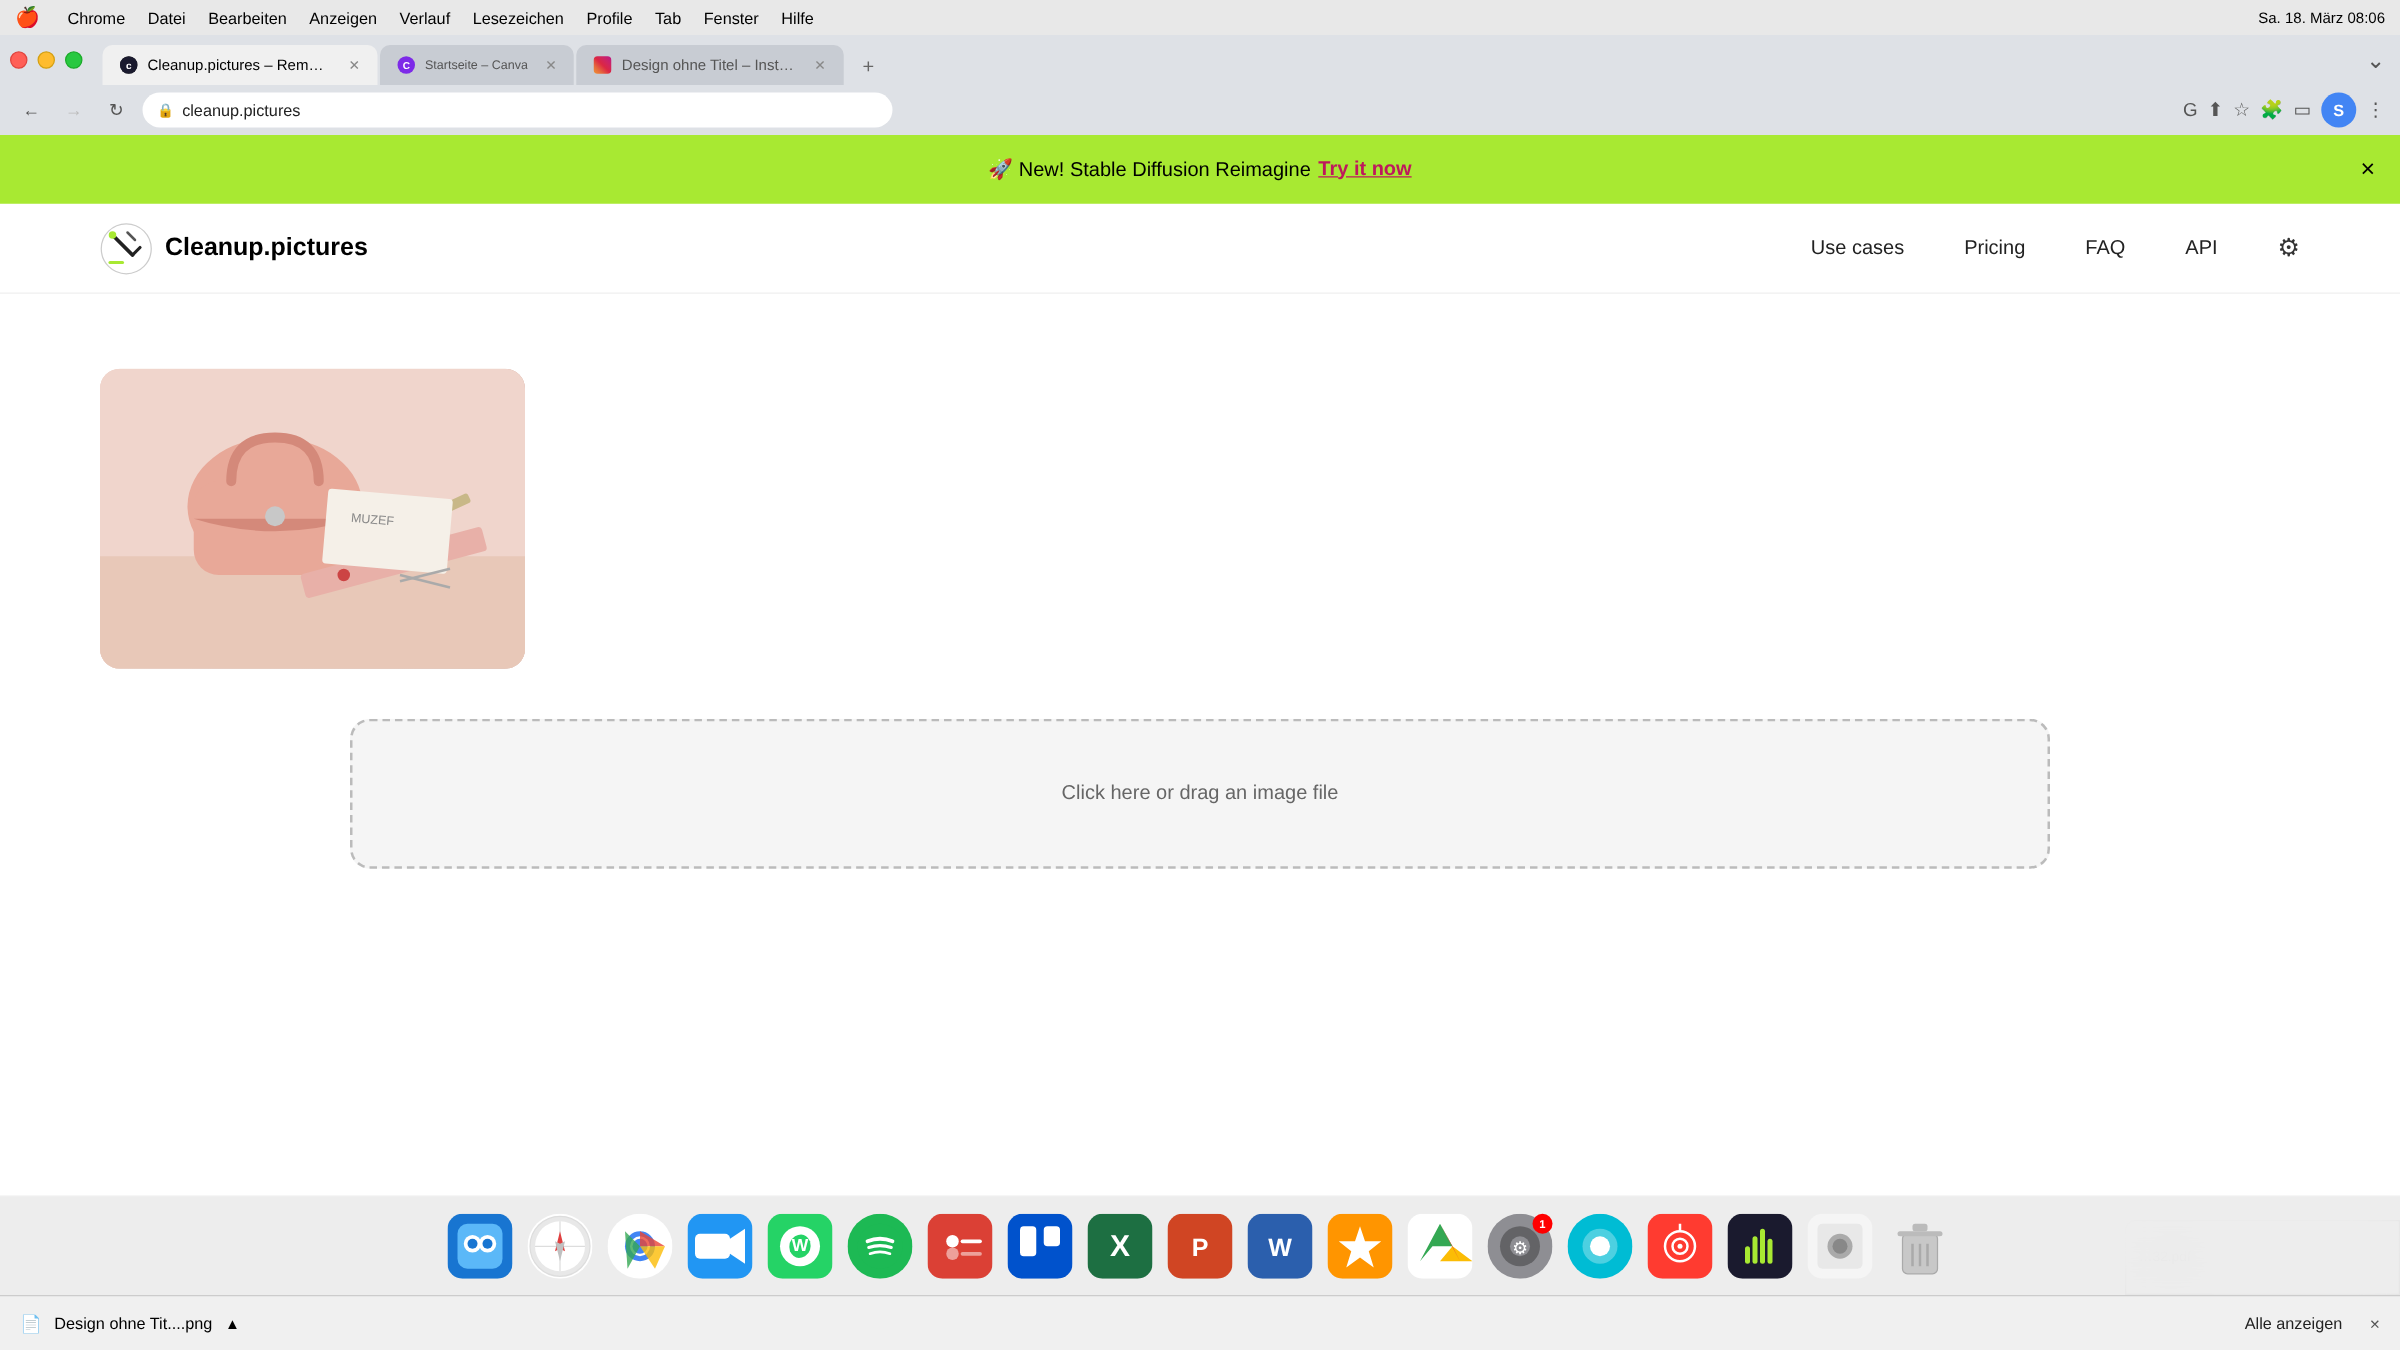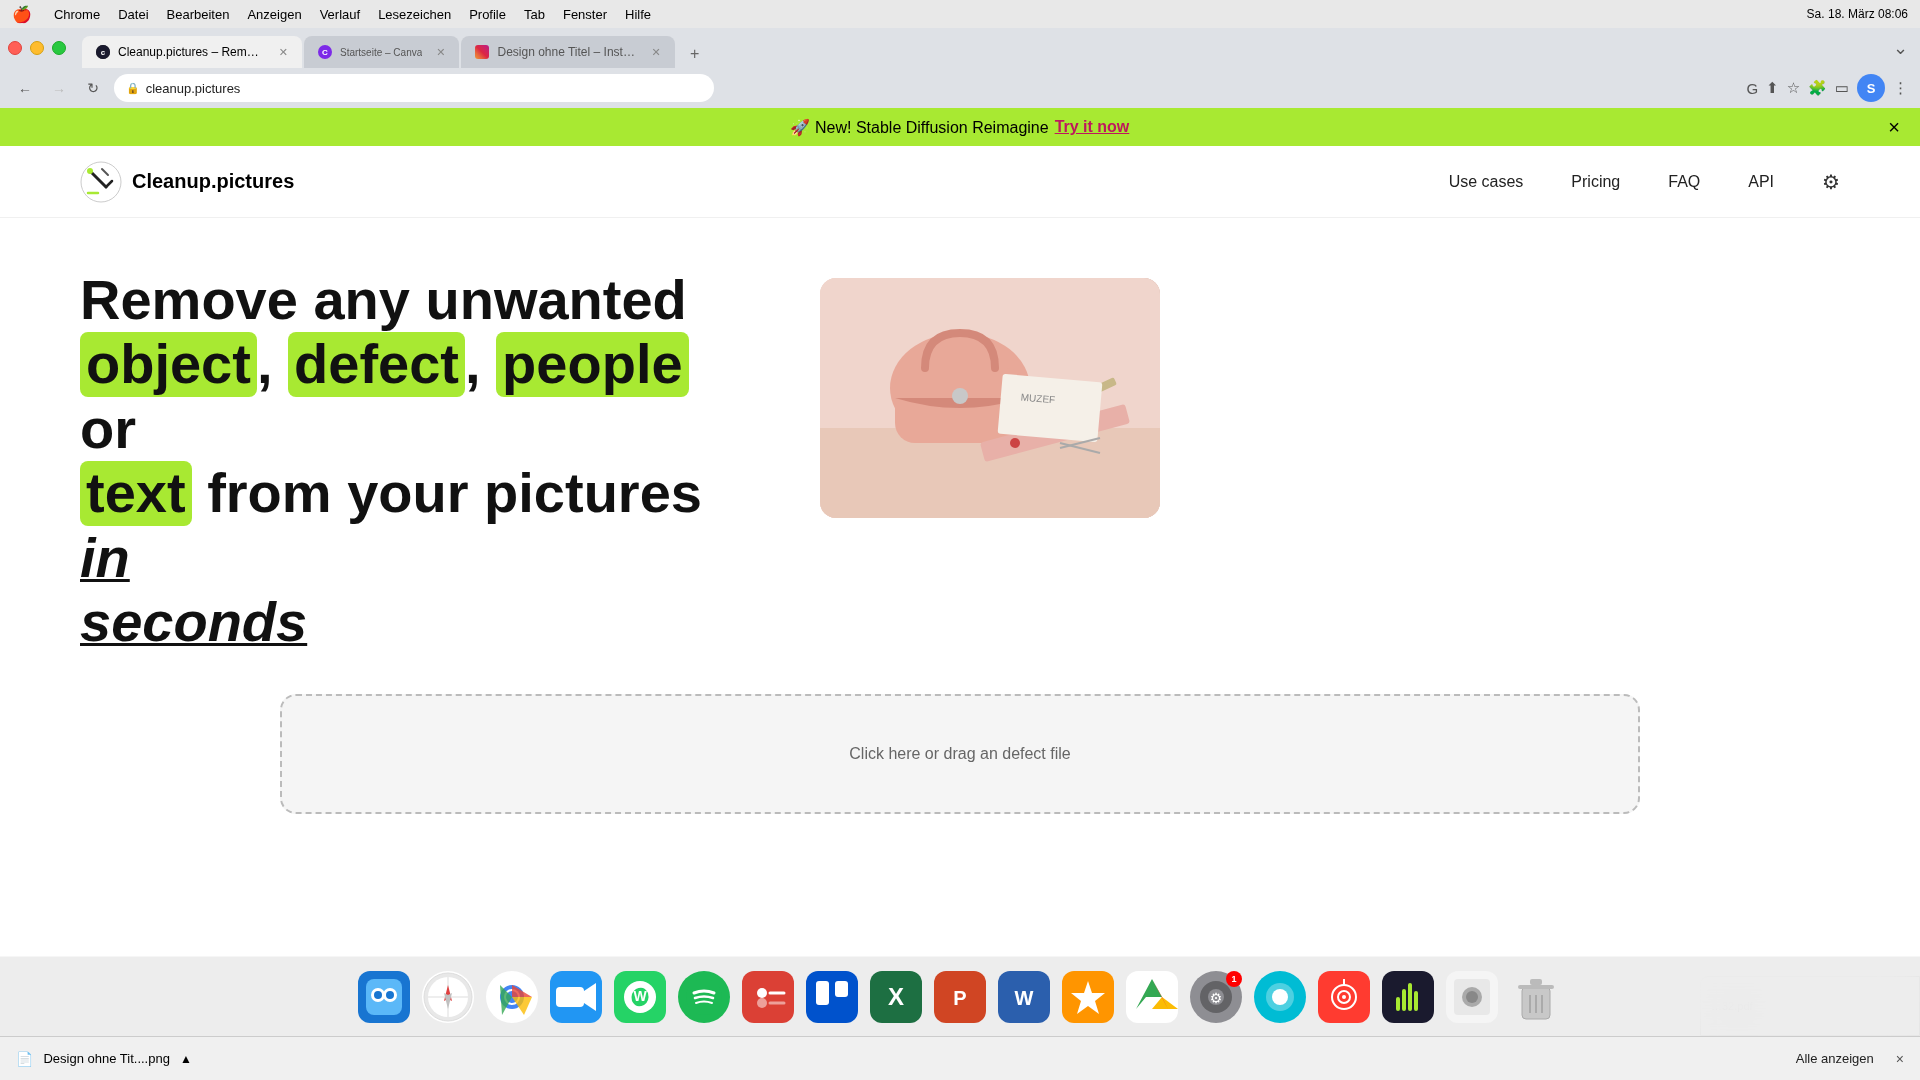--- a/index.html
+++ b/index.html
@@ -129,21 +129,21 @@
       display: flex;
       align-items: center;
       gap: 8px;
     }
     .address-bar-icon { color: #555; font-size: 15px; cursor: pointer; }
 
     
     .promo-banner {
       width: 100%;
       background: #a8e932;
-      height: 38px;
+      height: 55px;
       display: flex;
       align-items: center;
       justify-content: center;
       font-size: 16px;
       font-weight: 500;
       position: relative;
     }
     .promo-banner a {
       font-weight: 700;
       text-decoration: underline;
@@ -445,31 +445,20 @@
   <nav class="nav-links">
     <a class="nav-link">Use cases</a>
     <a class="nav-link">Pricing</a>
     <a class="nav-link">FAQ</a>
     <a class="nav-link">API</a>
     <span class="nav-settings">⚙</span>
   </nav>
 </div>
 
 <div class="main-content">
-  <div class="hero-text">
-    <h1 class="hero-heading">
-      <span>Remove any unwanted</span><br>
-      <span class="highlight">object</span><span>, </span>
-      <span class="highlight">defect</span><span>, </span>
-      <span class="highlight">people</span><span> or</span><br>
-      <span class="highlight">text</span>
-      <span> from your pictures </span>
-      <span class="underline-text">in<br>seconds</span>
-    </h1>
-  </div>
 
   <div class="hero-image-container">
     <div class="hero-image-placeholder">
 
       <svg width="340" height="240" viewBox="0 0 340 240">
 
         <rect width="340" height="240" fill="#f0d5cc"></rect>
 
         <rect x="0" y="150" width="340" height="90" fill="#e8c8b8"></rect>
 
@@ -493,21 +482,21 @@
 
         <line x1="240" y1="165" x2="280" y2="175" stroke="#aaa" stroke-width="2"></line>
         <line x1="240" y1="170" x2="280" y2="160" stroke="#aaa" stroke-width="2"></line>
       </svg>
     </div>
   </div>
 </div>
 
 <div class="upload-area-wrapper">
   <div class="upload-area">
-    <span>Click here or drag an defect file</span>
+    <span>Click here or drag an image file</span>
   </div>
 </div>
 
 <div class="download-bar">
   <span class="download-file-icon">📄</span>
   <span class="download-filename">Design ohne Tit....png</span>
   <span class="download-chevron">▲</span>
   <span class="download-show-all">Alle anzeigen</span>
   <span class="download-close">×</span>
 </div>

